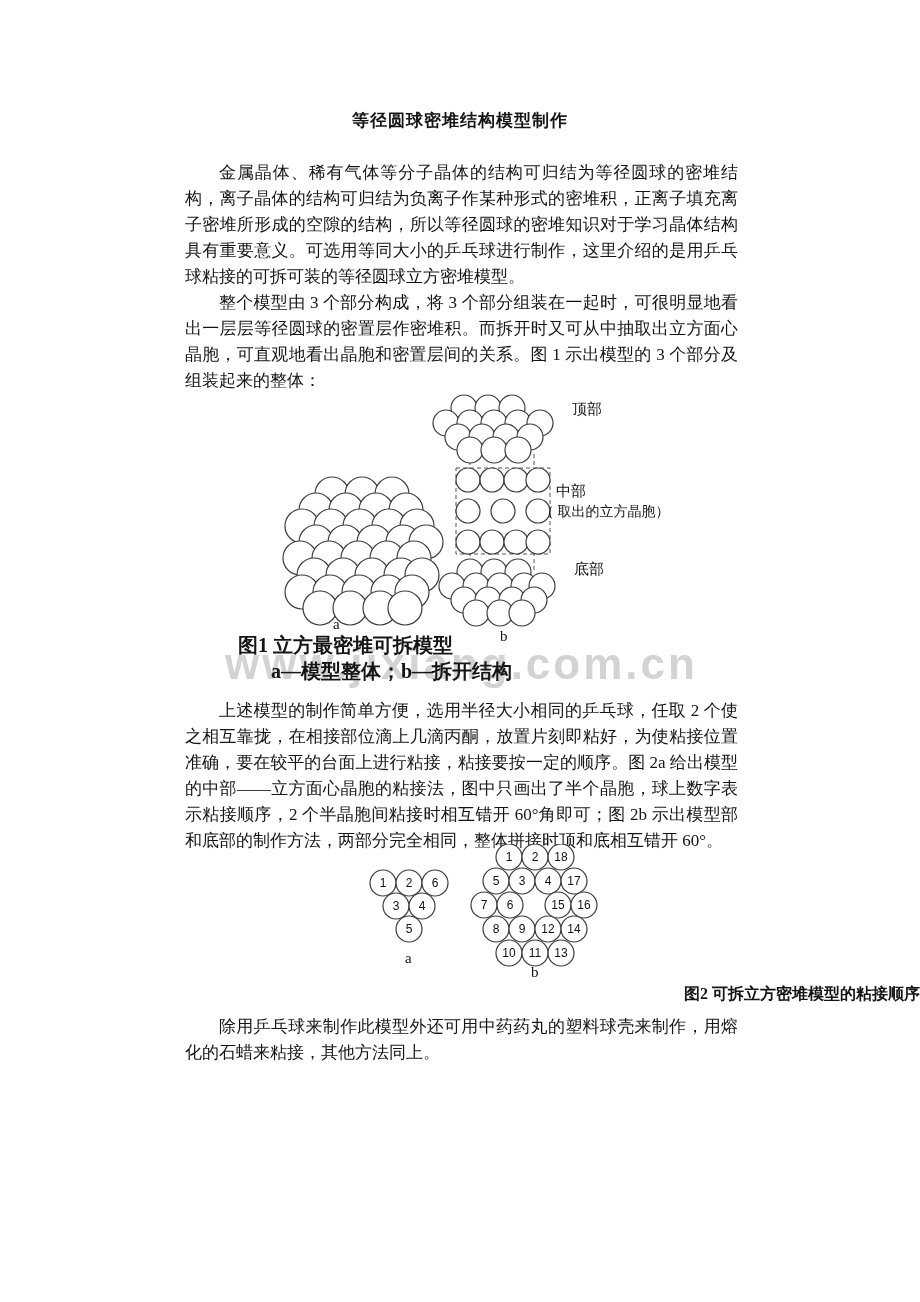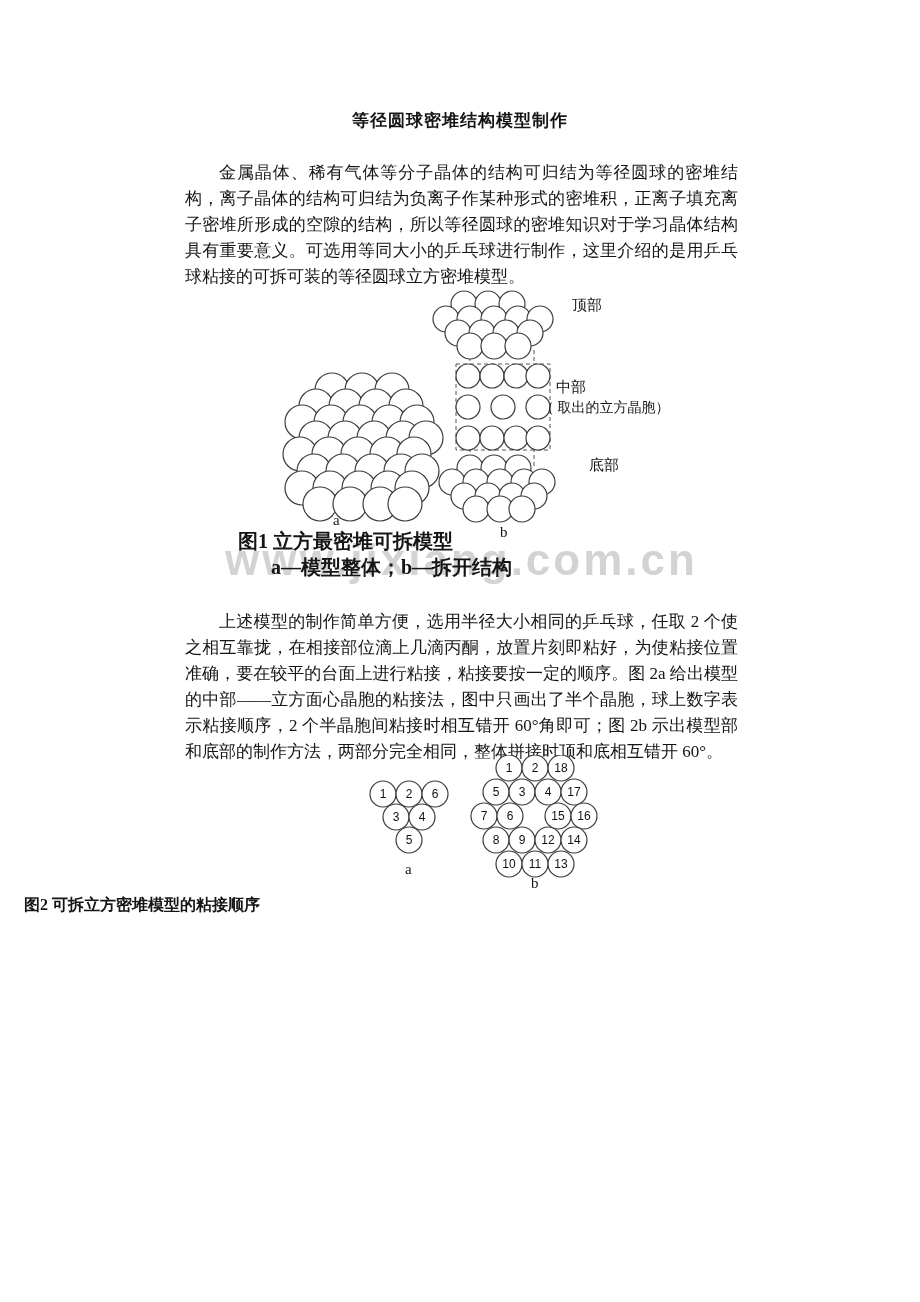--- a/index.html
+++ b/index.html
@@ -9,37 +9,38 @@
   .title { font-size:17px; font-weight:bold; text-align:center; line-height:22px; letter-spacing:1px; }
   .para { font-size:17px; line-height:26px; text-align:justify; text-indent:2em; margin:0 182px 0 185px; word-break:break-all; overflow-wrap:anywhere; }
   .para.first { margin-top:28px;font-family:Liberation Serif, serif; }
   .fig { position:relative; width:920px; }
   .fig1 { height:296px; }
   .fig2 { height:164px; margin-top:-10px; }
   .fig svg { position:absolute; left:0; top:0; z-index:0; }
   .fig-label { position:absolute; font-size:15px; white-space:nowrap; z-index:2; }
   .fig-label.small { font-size:14px; }
   .fig-caption { position:absolute; font-weight:bold; font-size:20px; white-space:nowrap; z-index:2; }
-  .fig2-caption { position:absolute; left:0; top:140px; width:100%; padding-left:24px; text-align:left; font-weight:bold; font-size:16px; z-index:2; }
+  .fig2-caption { position:absolute; left:0; top:140px; width:100%; padding-left:30px; text-align:right; font-weight:bold; font-size:16px; z-index:2; }
   .watermark { position:absolute; left:225px; top:232px; font-family:"Liberation Sans","DejaVu Sans",sans-serif; font-size:44px; font-weight:bold; color:#c9c9c9; letter-spacing:3px; opacity:.8; z-index:1;margin-top:13px; }
-  .p3 { margin-top:23px; }
+  .p3 { margin-top:8px; }
   .p4 { margin-top:6px; }
   circle.sphere { fill:#ffffff; stroke:#3c3c3c; stroke-width:1.2; }
   line.dash { stroke:#555; stroke-width:1; stroke-dasharray:4 3; }
   rect.dashrect { fill:none; stroke:#555; stroke-width:1; stroke-dasharray:4 3; }
   .fig2 text { font-size:12px; font-family:"Liberation Sans","DejaVu Sans",sans-serif; fill:#111; }
 </style>
 </head>
 <body>
 
 <div class="page">
 
   <h1 class="title">等径圆球密堆结构模型制作</h1>
 
   <p class="para first">金属晶体、稀有气体等分子晶体的结构可归结为等径圆球的密堆结构，离子晶体的结构可归结为负离子作某种形式的密堆积，正离子填充离子密堆所形成的空隙的结构，所以等径圆球的密堆知识对于学习晶体结构具有重要意义。可选用等同大小的乒乓球进行制作，这里介绍的是用乒乓球粘接的可拆可装的等径圆球立方密堆模型。</p>
+  <p class="para">整个模型由 3 个部分构成，将 3 个部分组装在一起时，可很明显地看出一层层等径圆球的密置层作密堆积。而拆开时又可从中抽取出立方面心晶胞，可直观地看出晶胞和密置层间的关系。图 1 示出模型的 3 个部分及组装起来的整体：</p>
 
   <div class="fig fig1">
     <svg id="fig1-svg" width="920" height="296">
         <rect x="456" y="74" width="94" height="86" class="dashrect"></rect>
         <line x1="470" y1="60" x2="470" y2="76" class="dash"></line>
         <line x1="534" y1="60" x2="534" y2="76" class="dash"></line>
         <line x1="470" y1="158" x2="470" y2="176" class="dash"></line>
         <line x1="534" y1="158" x2="534" y2="176" class="dash"></line>
         <circle cx="464" cy="14" r="13" class="sphere"></circle>
         <circle cx="488" cy="14" r="13" class="sphere"></circle>
@@ -115,21 +116,21 @@
         <circle cx="388" cy="198" r="17" class="sphere"></circle>
         <circle cx="412" cy="198" r="17" class="sphere"></circle>
         <circle cx="320" cy="214" r="17" class="sphere"></circle>
         <circle cx="350" cy="214" r="17" class="sphere"></circle>
         <circle cx="380" cy="214" r="17" class="sphere"></circle>
         <circle cx="405" cy="214" r="17" class="sphere"></circle>
       </svg>
     <span class="fig-label" style="left:572px; top:6px;">顶部</span>
     <span class="fig-label" style="left:556px; top:88px;text-align:center;">中部</span>
     <span class="fig-label small" style="left:540px; top:109px;">（ 取出的立方晶胞）</span>
-    <span class="fig-label" style="left:589px; top:166px;">底部</span>
+    <span class="fig-label" style="left:574px; top:166px;">底部</span>
     <span class="fig-label" style="left:333px; top:222px;">a</span>
     <span class="fig-label" style="left:500px; top:234px;">b</span>
     <div class="fig-caption" style="left:238px; top:238px;">图1  立方最密堆可拆模型</div>
     <div class="fig-caption" style="left:243px; top:264px;margin-left:28px;">a—模型整体；b—拆开结构</div>
     <div class="watermark">www.jixiang.com.cn</div>
   </div>
 
   <p class="para p3">上述模型的制作简单方便，选用半径大小相同的乒乓球，任取 2 个使之相互靠拢，在相接部位滴上几滴丙酮，放置片刻即粘好，为使粘接位置准确，要在较平的台面上进行粘接，粘接要按一定的顺序。图 2a 给出模型的中部——立方面心晶胞的粘接法，图中只画出了半个晶胞，球上数字表示粘接顺序，2 个半晶胞间粘接时相互错开 60°角即可；图 2b 示出模型部和底部的制作方法，两部分完全相同，整体拼接时顶和底相互错开 60°。</p>
 
   <div class="fig fig2">
@@ -181,14 +182,15 @@
         <circle cx="535" cy="109" r="13" class="sphere"></circle>
         <text x="535" y="113" text-anchor="middle">11</text>
         <circle cx="561" cy="109" r="13" class="sphere"></circle>
         <text x="561" y="113" text-anchor="middle">13</text>
       </svg>
     <span class="fig-label" style="left:405px; top:106px;">a</span>
     <span class="fig-label" style="left:531px; top:120px;">b</span>
     <div class="fig2-caption">图2  可拆立方密堆模型的粘接顺序</div>
   </div>
 
+  <p class="para p4">除用乒乓球来制作此模型外还可用中药药丸的塑料球壳来制作，用熔化的石蜡来粘接，其他方法同上。</p>
 
 </div>
 
 </body></html>

